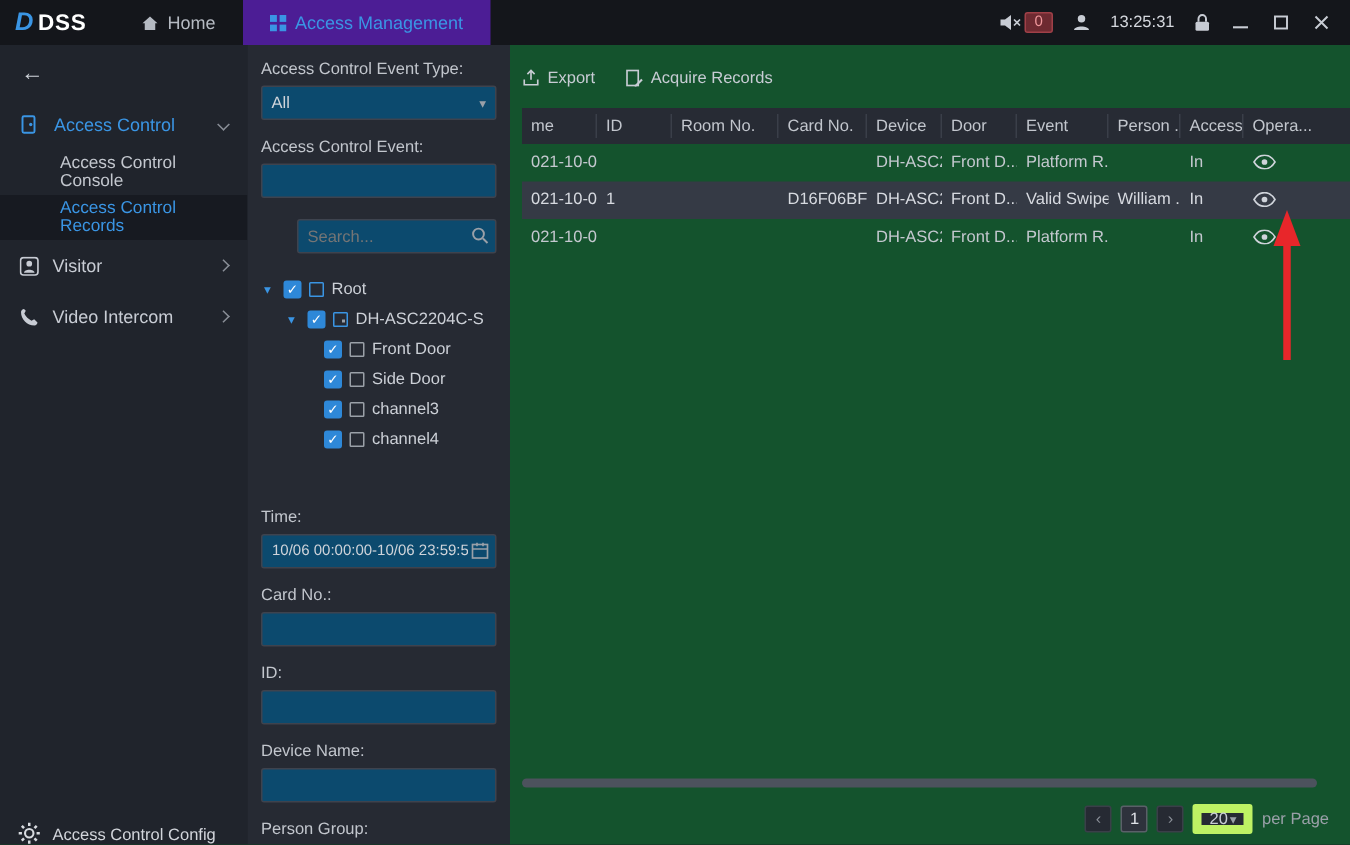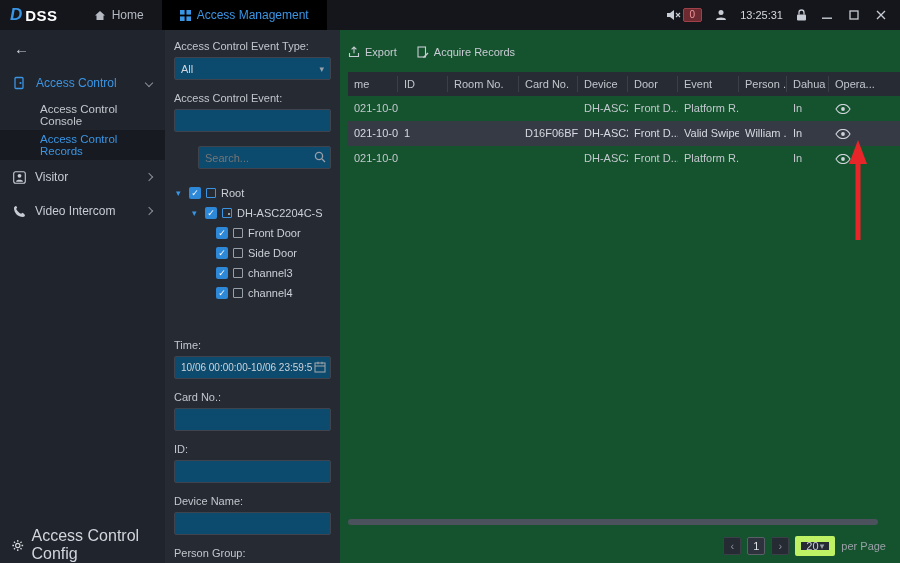--- a/index.html
+++ b/index.html
@@ -11,36 +11,36 @@
     width:900px;height:563px;position:relative;overflow:hidden;
     background:#1b1f26;color:#c8ccd4;
     font-family:"Liberation Sans",sans-serif;font-size:12px;
   }
   
   .topbar{position:absolute;top:0;left:0;right:0;height:30px;background:#14161b;display:flex;align-items:stretch;z-index:5;}
   .logo{display:flex;align-items:center;gap:3px;padding:0 18px 0 10px;}
   .logo .dmark{color:var(--accent);font-weight:bold;font-size:17px;font-style:italic;}
   .logo .dss{color:#ffffff;font-weight:bold;font-size:15px;letter-spacing:.5px;}
   .tab{display:flex;align-items:center;gap:6px;padding:0 18px;font-size:12px;color:#b5bac2;cursor:default;}
-  .tab.active{background:#000000;color:var(--accent);}
+  .tab.active{background:#4c1d95;color:var(--accent);}
   .top-right{margin-left:auto;display:flex;align-items:center;gap:13px;padding-right:12px;}
   .badge{background:#6e2a31;border:1px solid #a04048;color:#f0989c;font-size:10px;line-height:12px;padding:0 6px;border-radius:2px;margin-left:2px;}
   .clock{font-size:11px;color:#d5d8de;}
   .winbtn{display:flex;align-items:center;justify-content:center;width:14px;height:14px;}
   
   .sidebar{position:absolute;top:30px;left:0;width:165px;bottom:0;background:#20242c;}
   .back-row{height:36px;display:flex;align-items:center;padding:0 14px;font-size:15px;color:#cfd3da;}
   .side-item{height:34px;display:flex;align-items:center;gap:9px;padding:0 13px;font-size:12px;color:#c8ccd4;cursor:default;}
   .side-item.section{color:var(--accent);}
   .side-sub{height:30px;display:flex;align-items:center;padding:0 12px 0 40px;font-size:11.5px;color:#c3c7ce;cursor:default;}
   .side-sub.selected{background:#171a21;color:var(--accent);}
   .chev{width:6px;height:6px;border-right:1.5px solid #8a8f98;border-bottom:1.5px solid #8a8f98;display:inline-block;margin-left:auto;}
   .chev.down{transform:rotate(45deg);}
   .chev.right{transform:rotate(-45deg);}
-  .side-footer{position:absolute;bottom:0;left:0;right:0;height:36px;display:flex;align-items:center;gap:8px;padding:0 12px;font-size:16px;color:#d2d5db;}
+  .side-footer{position:absolute;bottom:0;left:0;right:0;height:36px;display:flex;align-items:flex-end;gap:8px;padding:0 12px;font-size:11px;color:#d2d5db;}
   
   .filters{position:absolute;top:30px;left:165px;width:175px;bottom:0;background:#262a33;padding:8px 9px;}
   .flabel{font-size:11px;color:#c2c6cd;margin:12px 0 5px;}
   .flabel.first{margin-top:2px;}
   .fld,.select{width:100%;height:23px;background:#0c4a6e;border:1px solid #3e434e;border-radius:2px;color:#d0d4da;font-size:11px;padding:0 6px;font-family:"Liberation Sans",sans-serif;}
   .select{display:flex;align-items:center;justify-content:space-between;cursor:default;}
   .caret{font-size:9px;color:#9aa0a8;}
   .input-wrap{position:relative;}
   .input-wrap .inicon{position:absolute;right:5px;top:5px;}
   .fld.small{font-size:10px;padding-right:18px;}
@@ -283,21 +283,21 @@
   <div class="rtable">
     <div class="thead">
       <div class="th c0">me</div>
       <div class="th c1">ID</div>
       <div class="th c2">Room No.</div>
       <div class="th c3">Card No.</div>
       <div class="th c4">Device</div>
       <div class="th c5">Door</div>
       <div class="th c6">Event</div>
       <div class="th c7">Person ...</div>
-      <div class="th c8">Dahua</div>
+      <div class="th c8">Access</div>
       <div class="th c9">Opera...</div>
     </div>
 
     <div class="trow">
       <div class="td c0">021-10-06 12...</div>
       <div class="td c1"></div>
       <div class="td c2"></div>
       <div class="td c3"></div>
       <div class="td c4">DH-ASC2...</div>
       <div class="td c5">Front D...</div>

